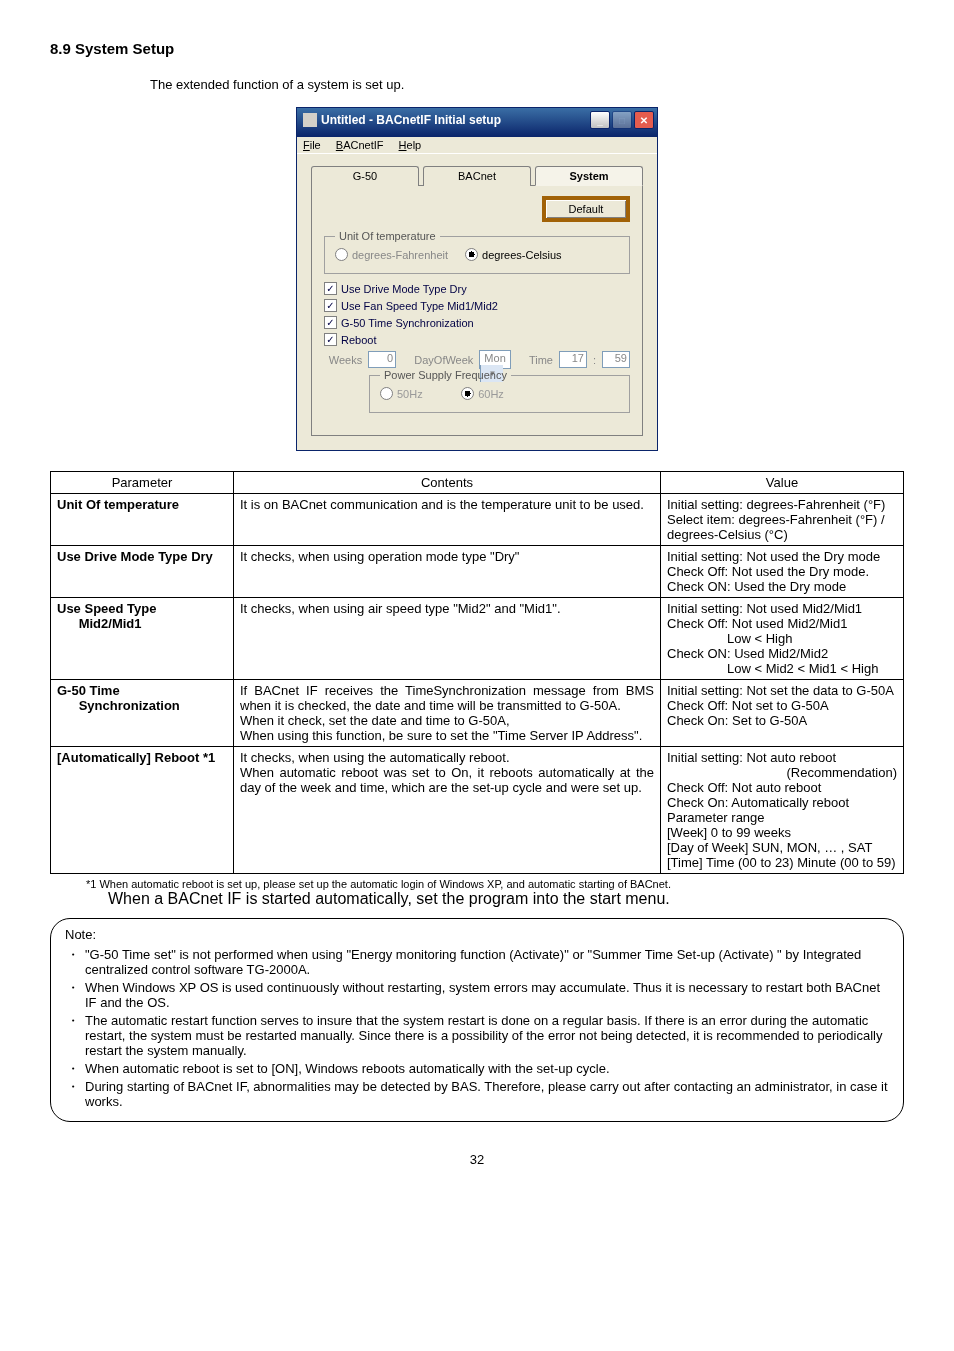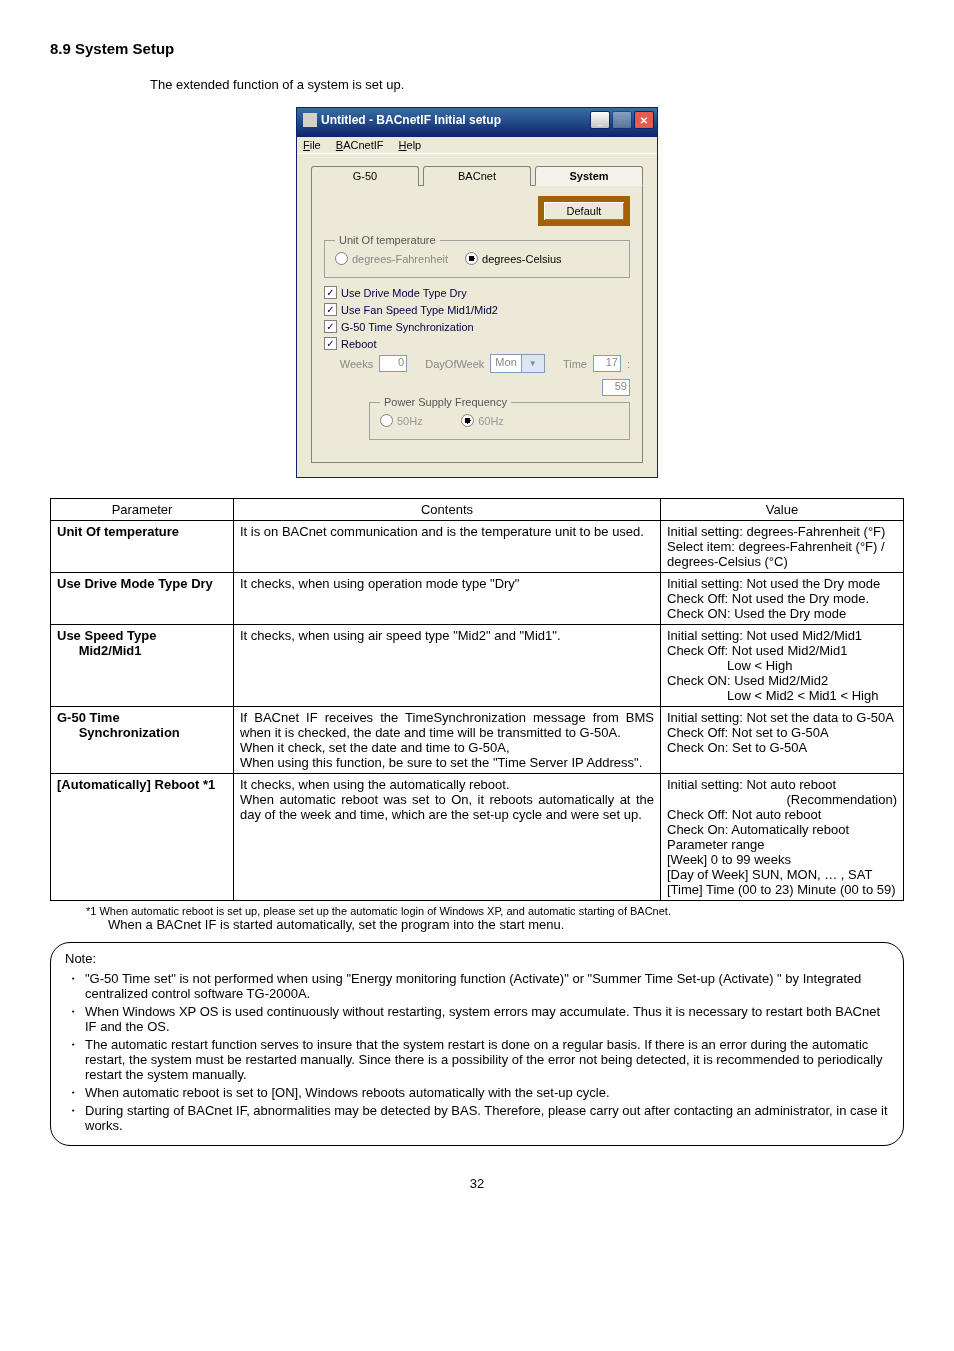--- a/index.html
+++ b/index.html
@@ -38,44 +38,44 @@
   .wb.dis { opacity:.4; }
   .wb.close { background:#e55c4e; color:#fff; }
   .menubar { background:#ece9d8; padding:2px 6px; border-bottom:1px solid #fff; }
   .menubar span { margin-right:12px; }
   .menubar u { text-decoration: underline; }
   .client { padding:12px 14px 14px; }
   .tabrow { display:flex; gap:4px; margin-bottom:-1px; }
   .tab { border:1px solid #808080; border-bottom:none; padding:3px 0; width:108px; text-align:center; background:#ece9d8; border-radius:3px 3px 0 0; }
   .tab.active { background:#f5f3e9; font-weight:bold; position:relative; z-index:2; border-bottom:1px solid #f5f3e9; }
   .panel { border:1px solid #808080; padding:10px 12px 14px; background:#ece9d8; }
-  .button3d { width:80px; padding:3px 0; border:6px solid #a16207; background:#ece9d8; box-shadow: inset 1px 1px #fff, inset -1px -1px #808080; text-align:center; float:right; margin-bottom:8px; }
+  .button3d { width:80px; padding:3px 0; border:4px solid #a16207; background:#ece9d8; box-shadow: inset 1px 1px #fff, inset -1px -1px #808080; text-align:center; float:right; margin-bottom:8px; }
   fieldset { border:1px solid #a0a0a0; padding:6px 10px 10px; margin:0 0 8px 0; }
   fieldset legend { padding:0 4px; color:#555; }
   .radio, .check { display:inline-flex; align-items:center; margin-right:14px; }
   .radio::before { content:""; width:11px; height:11px; border-radius:50%; border:1px solid #808080; background:#fff; margin-right:4px; }
   .radio.sel::before { background: radial-gradient(#000 0 3px, #fff 3px); }
   .radio.dis { color:#888; }
   .check::before { content:""; width:11px; height:11px; border:1px solid #808080; background:#fff; margin-right:4px; }
   .check.sel::before { content:"✓"; font-size:10px; line-height:11px; text-align:center; }
   .row-ck { margin:4px 0; color:#004; }
   .rebootline { margin-top:4px; color:#888; display:flex; align-items:center; gap:6px; flex-wrap:wrap;justify-content:flex-end; }
   .mini-input { display:inline-block; width:24px; height:15px; border:1px solid #7f9db9; background:#fff; text-align:right; padding-right:2px; font-size:11px; }
-  .mini-combo { display:inline-flex; border:1px solid #7f9db9; background:#fff; height:17px; }
+  .mini-combo { display:inline-flex; border:1px solid #7f9db9; background:#fff; height:17px;flex-direction:column; }
   .mini-combo span { padding:1px 4px; font-size:11px; }
   .mini-combo .arr { width:14px; background:#dbe6f4; border-left:1px solid #7f9db9; text-align:center; font-size:8px; line-height:15px; }
   .freq fieldset { color:#999;margin-left:45px; }
   .freq .radio { color:#999; }
   table.maintbl { border-collapse: collapse; width:100%; margin-top:4px; }
   table.maintbl th, table.maintbl td { border:1px solid #000; padding:3px 6px; vertical-align:top; }
   table.maintbl th { font-weight:normal; text-align:center; }
   .col1 { width:170px; }
   .col3 { width:230px; }
   .foot1 { font-size:11px; margin:4px 0 0 36px; text-indent:-22px; padding-left:22px; }
-  .foot2 { font-size:13px; margin:0 0 10px 58px; }
+  .foot2 { font-size:16px; margin:0 0 10px 58px; }
   .notebox { border:1px solid #000; border-radius:20px; padding:8px 14px 10px; margin-top:8px; font-size:13px; }
   .notebox ul { margin:4px 0 0 0; padding-left:18px; }
   .notebox li { margin-bottom:2px; list-style-type:"・ "; padding-left:2px; }
   .pagenum { text-align:center; margin-top:30px; font-size:13px; }
   .rt { text-align:right; }
   .idt { padding-left:60px; }
 </style>
 </head>
 <body>
 

